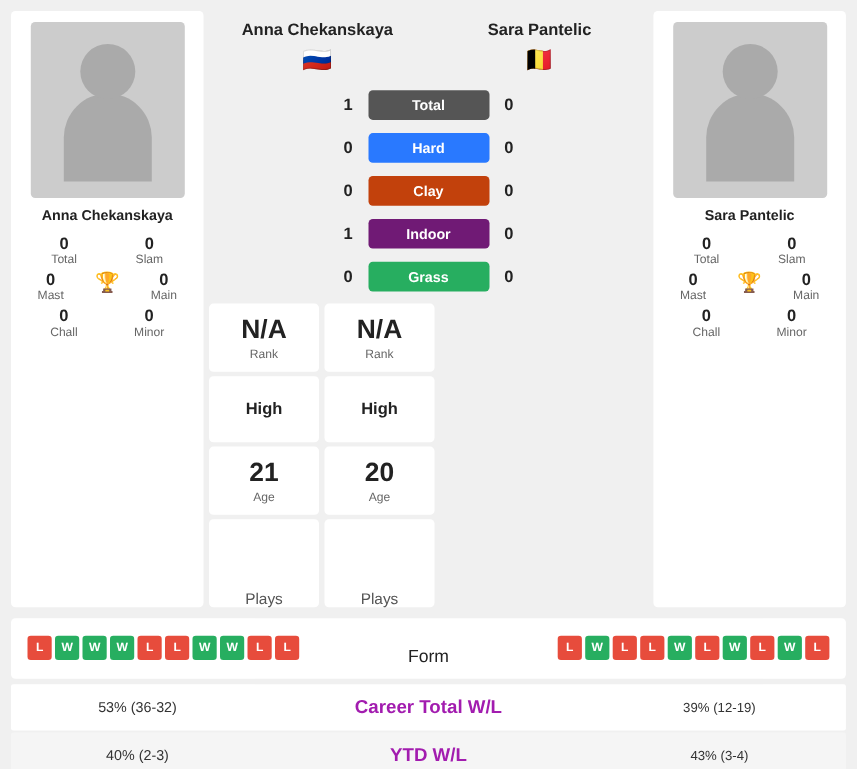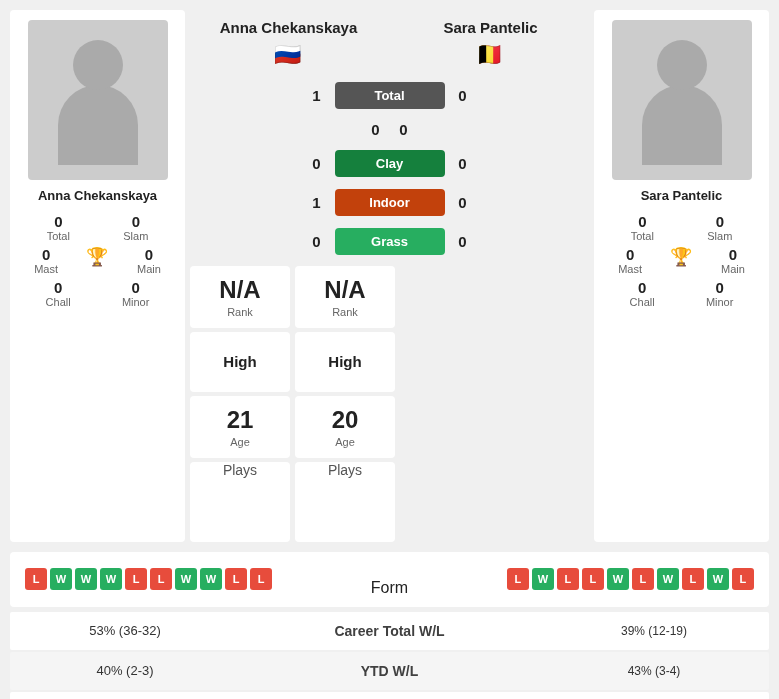--- a/index.html
+++ b/index.html
@@ -125,22 +125,22 @@
       width: 110px;
       text-align: center;
       border-radius: 4px;
       font-size: 13px;
       font-weight: bold;
       color: #fff;
       cursor: pointer;
     }
 
     .surface-btn.hard { background: #2979ff; }
-    .surface-btn.clay { background: #15803d; }
-    .surface-btn.indoor { background: #c2410c; }
+    .surface-btn.clay { background: #c2410c; }
+    .surface-btn.indoor { background: #701a75; }
     .surface-btn.grass { background: #27ae60; }
 
     
     .form-section {
       background: #fff;
       border-radius: 4px;
       padding: 10px 15px;
       margin-bottom: 5px;
       display: flex;
       align-items: center;
@@ -273,39 +273,39 @@
     .bstat-left {
       width: 200px;
       text-align: center;
       font-size: 13px;
       color: #333;
     }
 
     .bstat-center {
       flex: 1;
       text-align: center;
-      font-size: 14px;
-      font-weight: bold;
-      color: #404040;
+      font-size: 17px;
+      font-weight: bold;
+      color: #a21caf;
     }
 
     .bstat-right {
       width: 200px;
       text-align: center;
       font-size: 12px;
       color: #333;
     }
 
     
     .plays-container {
       background: #fff;
       border-radius: 4px;
       flex: 1;
       display: flex;
-      align-items: flex-start;
+      align-items: flex-end;
       justify-content: center;
       min-height: 80px;
     }
 
     .plays-text {
       font-size: 14px;
       color: #555;
     }
   </style>
 </head>
@@ -374,20 +374,21 @@
       </div>
 
       <div class="score-surface-row">
         <span class="score-num">1</span>
         <div class="surface-btn" style="background:#555; width:110px; text-align:center; padding: 6px 0; border-radius:4px; color:#fff; font-size:13px; font-weight:bold;">Total</div>
         <span class="score-num">0</span>
       </div>
 
       <div class="score-surface-row">
         <span class="score-num">0</span>
+        <div class="surface-btn hard">Hard</div>
         <span class="score-num">0</span>
       </div>
       <div class="score-surface-row">
         <span class="score-num">0</span>
         <div class="surface-btn clay">Clay</div>
         <span class="score-num">0</span>
       </div>
       <div class="score-surface-row">
         <span class="score-num">1</span>
         <div class="surface-btn indoor">Indoor</div>

